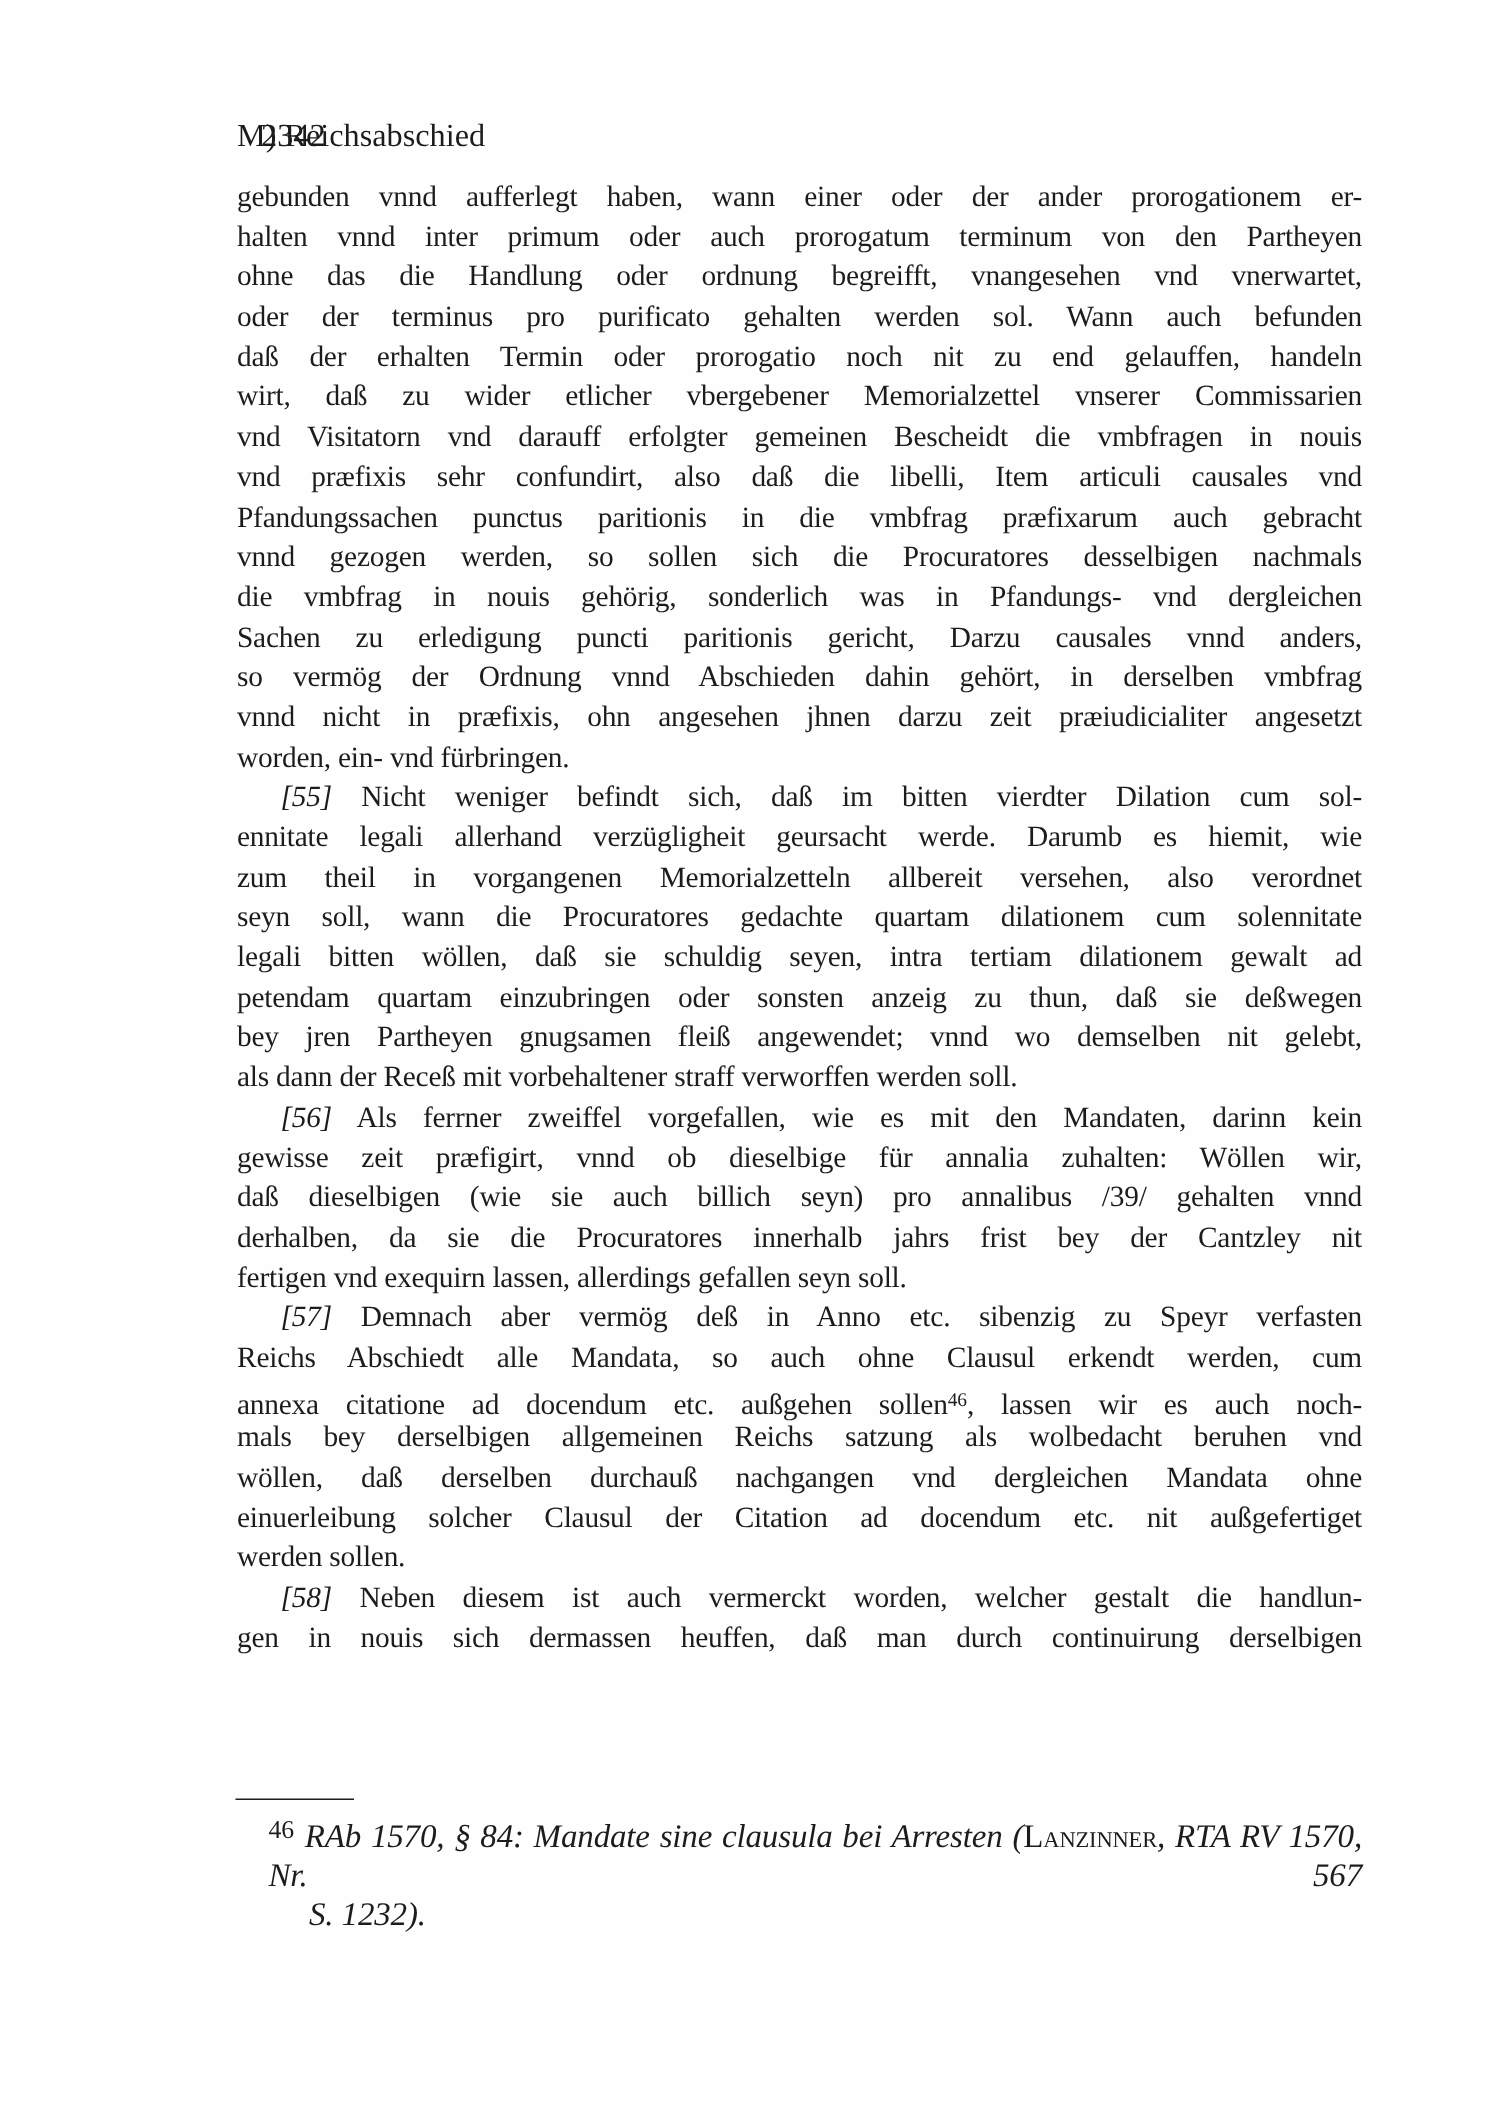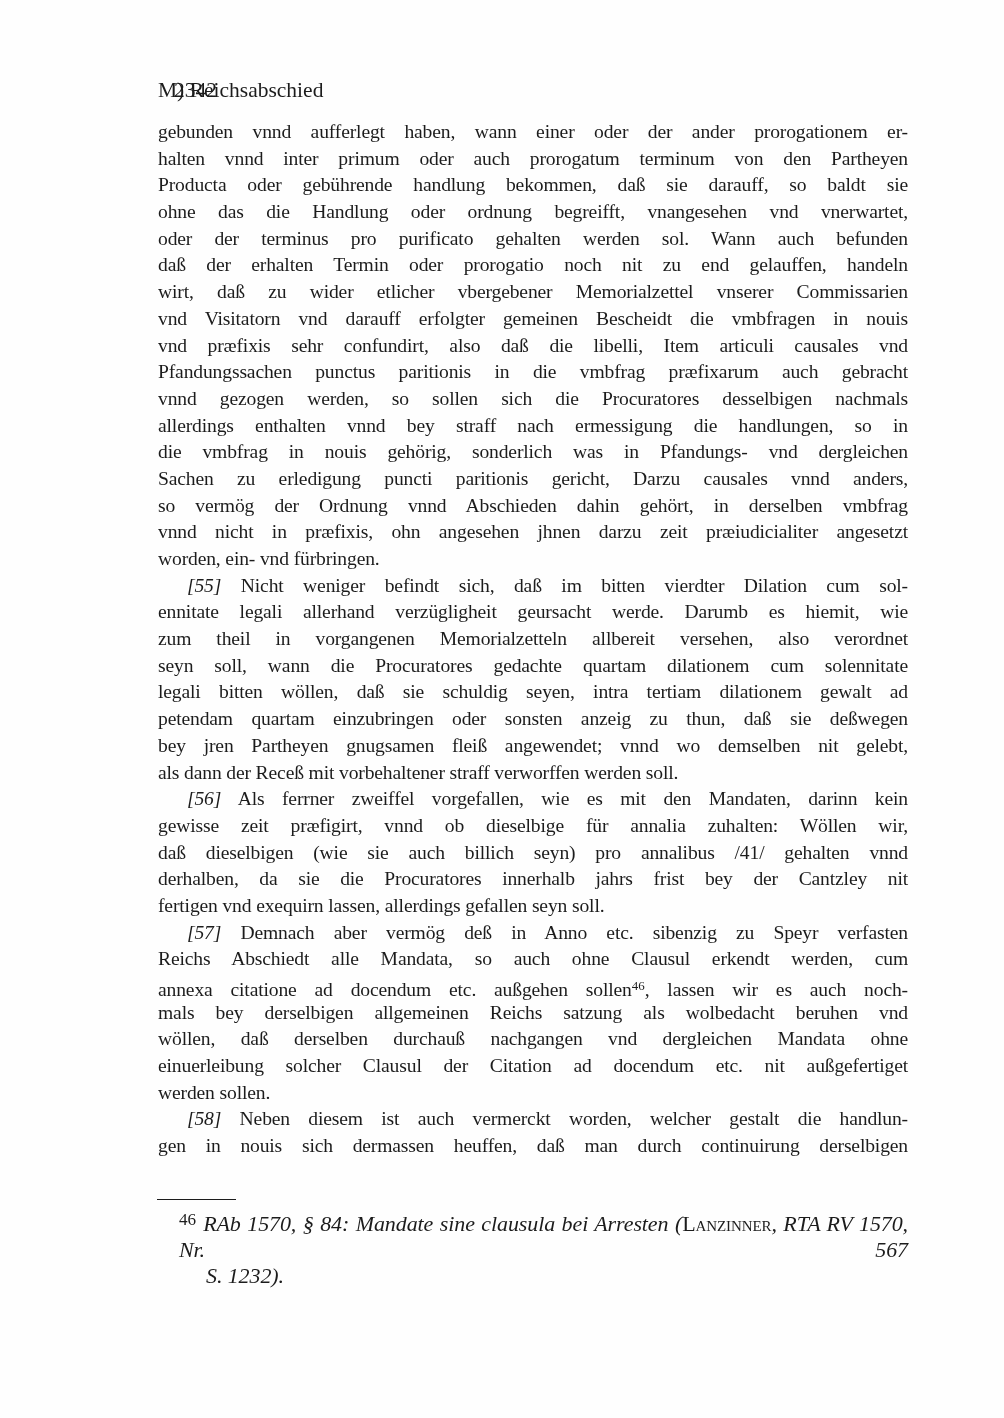--- a/index.html
+++ b/index.html
@@ -87,50 +87,48 @@
 
   <header class="page-header">
     <span class="page-number">2342</span>
     <span class="running-head">M) Reichsabschied</span>
   </header>
 
   <main class="body-text" id="body-text">
       <div>
         <div class="line">gebunden vnnd aufferlegt haben, wann einer oder der ander prorogationem er-</div>
         <div class="line">halten vnnd inter primum oder auch prorogatum terminum von den Partheyen</div>
-        <div class="line">Producta oder gebührende handlung bekommen, daß sie darauff, so baldt sie</div>
         <div class="line">ohne das die Handlung oder ordnung begreifft, vnangesehen vnd vnerwartet,</div>
         <div class="line">oder der terminus pro purificato gehalten werden sol. Wann auch befunden</div>
         <div class="line">daß der erhalten Termin oder prorogatio noch nit zu end gelauffen, handeln</div>
         <div class="line">wirt, daß zu wider etlicher vbergebener Memorialzettel vnserer Commissarien</div>
         <div class="line">vnd Visitatorn vnd darauff erfolgter gemeinen Bescheidt die vmbfragen in nouis</div>
         <div class="line">vnd præfixis sehr confundirt, also daß die libelli, Item articuli causales vnd</div>
         <div class="line">Pfandungssachen punctus paritionis in die vmbfrag præfixarum auch gebracht</div>
         <div class="line">vnnd gezogen werden, so sollen sich die Procuratores desselbigen nachmals</div>
-        <div class="line">allerdings enthalten vnnd bey straff nach ermessigung die handlungen, so in</div>
         <div class="line">die vmbfrag in nouis gehörig, sonderlich was in Pfandungs- vnd dergleichen</div>
         <div class="line">Sachen zu erledigung puncti paritionis gericht, Darzu causales vnnd anders,</div>
         <div class="line">so vermög der Ordnung vnnd Abschieden dahin gehört, in derselben vmbfrag</div>
         <div class="line">vnnd nicht in præfixis, ohn angesehen jhnen darzu zeit præiudicialiter angesetzt</div>
         <div class="line endline">worden, ein- vnd fürbringen.</div>
       </div>
       <div>
         <div class="line indent"><span class="i">[55]</span><span> Nicht weniger befindt sich, daß im bitten vierdter Dilation cum sol-</span></div>
         <div class="line">ennitate legali allerhand verzügligheit geursacht werde. Darumb es hiemit, wie</div>
         <div class="line">zum theil in vorgangenen Memorialzetteln allbereit versehen, also verordnet</div>
         <div class="line">seyn soll, wann die Procuratores gedachte quartam dilationem cum solennitate</div>
         <div class="line">legali bitten wöllen, daß sie schuldig seyen, intra tertiam dilationem gewalt ad</div>
         <div class="line">petendam quartam einzubringen oder sonsten anzeig zu thun, daß sie deßwegen</div>
         <div class="line">bey jren Partheyen gnugsamen fleiß angewendet; vnnd wo demselben nit gelebt,</div>
         <div class="line endline">als dann der Receß mit vorbehaltener straff verworffen werden soll.</div>
       </div>
       <div>
         <div class="line indent"><span class="i">[56]</span><span> Als ferrner zweiffel vorgefallen, wie es mit den Mandaten, darinn kein</span></div>
         <div class="line">gewisse zeit præfigirt, vnnd ob dieselbige für annalia zuhalten: Wöllen wir,</div>
-        <div class="line">daß dieselbigen (wie sie auch billich seyn) pro annalibus /41/ gehalten vnnd</div>
+        <div class="line">daß dieselbigen (wie sie auch billich seyn) pro annalibus /39/ gehalten vnnd</div>
         <div class="line">derhalben, da sie die Procuratores innerhalb jahrs frist bey der Cantzley nit</div>
         <div class="line endline">fertigen vnd exequirn lassen, allerdings gefallen seyn soll.</div>
       </div>
       <div>
         <div class="line indent"><span class="i">[57]</span><span> Demnach aber vermög deß in Anno etc. sibenzig zu Speyr verfasten</span></div>
         <div class="line">Reichs Abschiedt alle Mandata, so auch ohne Clausul erkendt werden, cum</div>
         <div class="line"><span>annexa citatione ad docendum etc. außgehen sollen</span><span class="sup">46</span><span>, lassen wir es auch noch-</span></div>
         <div class="line">mals bey derselbigen allgemeinen Reichs satzung als wolbedacht beruhen vnd</div>
         <div class="line">wöllen, daß derselben durchauß nachgangen vnd dergleichen Mandata ohne</div>
         <div class="line">einuerleibung solcher Clausul der Citation ad docendum etc. nit außgefertiget</div>

